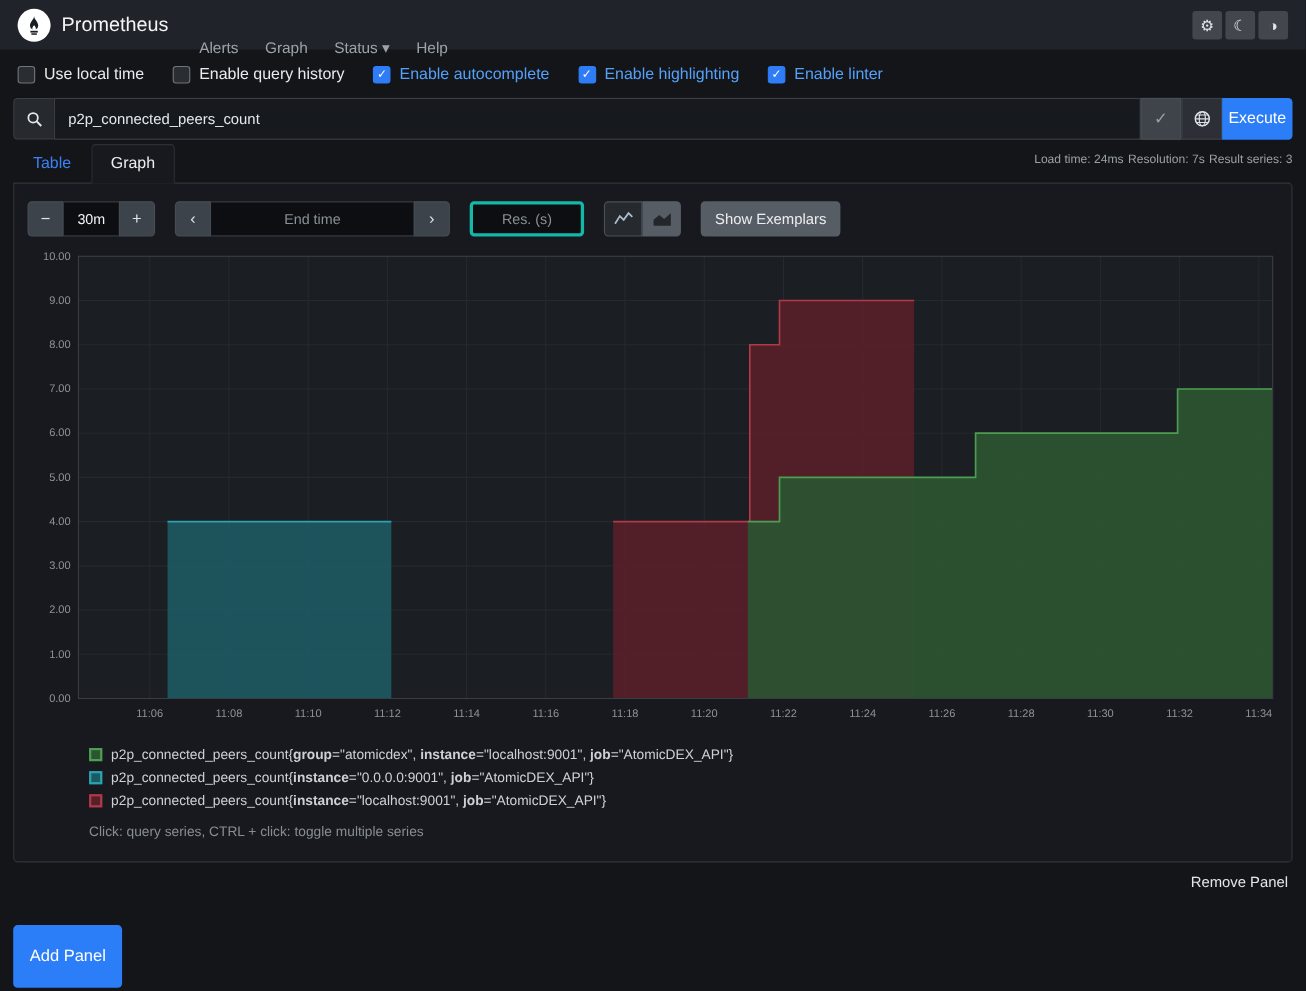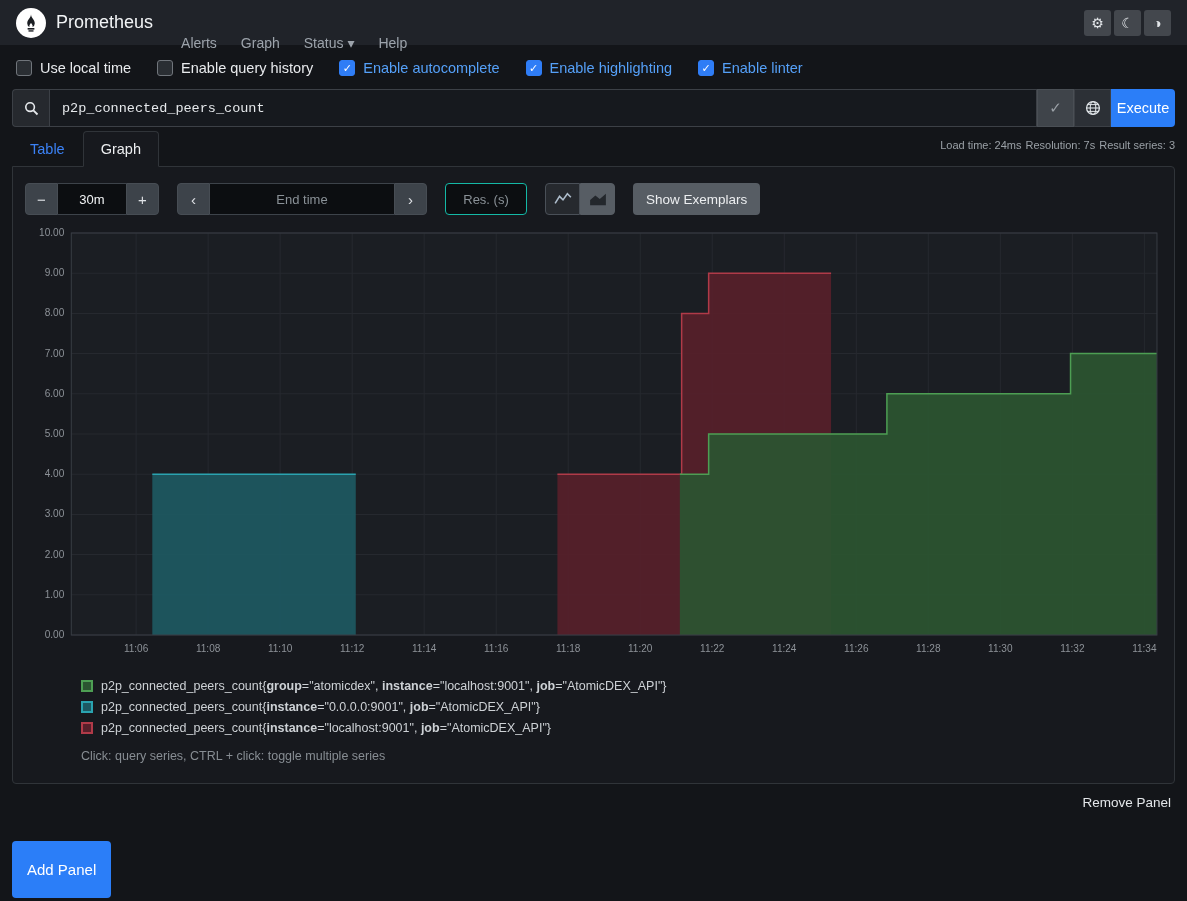--- a/index.html
+++ b/index.html
@@ -25,21 +25,21 @@
   .opt.on .cb { background:#2f7df6; border-color:#2f7df6; }
   .opt.on .cb span { color:#fff; }
   .opt-label { color:#e8eaed; font-size:14.5px; }
   .opt.on .opt-label { color:#55a0f8; }
 
   
   .query-row { display:flex; margin:2px 12px 0; height:38px; }
   .q-search { width:37px; background:#26292e; border:1px solid #3c4046; border-right:none; border-radius:4px 0 0 4px;
               display:flex; align-items:center; justify-content:center; cursor:pointer; }
   .q-input { flex:1; background:#16191e; border:1px solid #3c4046; color:#e6e9ec;
-             font-family:Liberation Mono, monospace; font-size:13.5px; padding:16px 12px; outline:none; }
+             font-family:Liberation Sans, sans-serif; font-size:13.5px; padding:16px 12px; outline:none; }
   .q-check { width:37px; background:#3f444a; border:1px solid #4a4f55; color:#9aa0a6; font-size:15px;
              display:flex; align-items:center; justify-content:center; cursor:pointer; }
   .q-globe { width:37px; background:#2c3036; border:1px solid #3c4046; display:flex; align-items:center; justify-content:center; cursor:pointer; }
   .q-exec { width:64px; background:#2b7ef8; border:none; border-radius:0 4px 4px 0; color:#fff; font-size:14.5px; cursor:pointer; }
 
   
   .tabs-row { display:flex; align-items:flex-end; margin:4px 12px 0; }
   .tabs { display:flex; }
   .tab { padding:9px 17px; font-size:14.5px; color:#3b82f6; cursor:pointer; border:1px solid transparent; margin-bottom:-1px; }
   .tab.active { color:#eceef0; background:#17191e; border-color:#303439; border-bottom-color:#17191e; border-radius:4px 4px 0 0; }
@@ -47,25 +47,25 @@
   .stat { color:#9aa0a6; font-size:11px; }
 
   
   .panel { margin:0 12px; background:#17191e; border:1px solid #303439; border-radius:0 4px 4px 4px; padding:12px; }
   .toolbar { display:flex; align-items:center; gap:18px; margin:4px 0 10px; }
   .grp { display:flex; }
   .tbtn { height:32px; min-width:33px; background:#3d434a; border:1px solid #474d54; color:#dfe2e6; font-size:15px;
           display:flex; align-items:center; justify-content:center; cursor:pointer; }
   .tbtn.first { border-radius:4px 0 0 4px; }
   .tbtn.last { border-radius:0 4px 4px 0; }
-  .range-val { width:68px; height:32px; background:#0c0e11; border:1px solid #3d434a; border-left:none; border-right:none;
+  .range-val { width:50px; height:32px; background:#0c0e11; border:1px solid #3d434a; border-left:none; border-right:none;
                color:#f1f3f5; font-size:13px; text-align:center; outline:none; }
   .time-input { width:184px; height:32px; background:#0c0e11; border:1px solid #3d434a; border-left:none; border-right:none;
                 color:#e6e9ec; font-size:13px; text-align:center; outline:none; }
-  .res-input { width:82px; height:32px; background:#0c0e11; border:1px solid #14b8a6; border-radius:4px;
+  .res-input { width:104px; height:32px; background:#0c0e11; border:3px solid #14b8a6; border-radius:4px;
                color:#e6e9ec; font-size:13px; text-align:center; outline:none; }
   input::placeholder { color:#8a9197; }
   .gbtn { width:35px; height:32px; display:flex; align-items:center; justify-content:center; cursor:pointer; }
   .gbtn.line { background:#26292e; border:1px solid #4a5058; border-radius:4px 0 0 4px; }
   .gbtn.stack { background:#575d64; border:1px solid #575d64; border-radius:0 4px 4px 0; }
   .exemplars { height:32px; padding:4px 13px; background:#575d64; border:none; border-radius:4px; color:#eceef0; font-size:13.5px; cursor:pointer; }
 
   
   .chart-wrap { width:100%; }
   svg.graph { width:100%; height:438px; display:block; }

